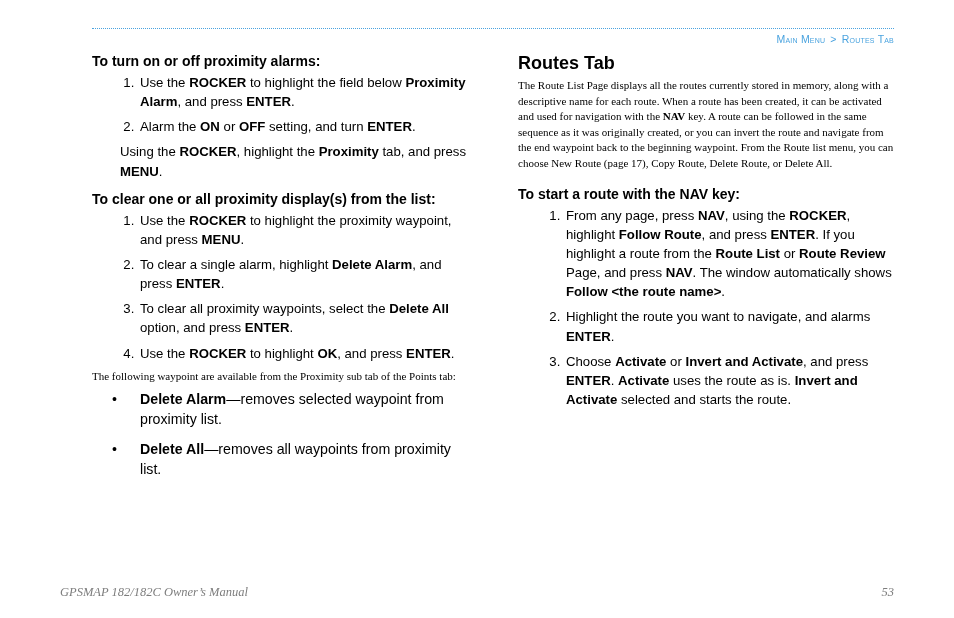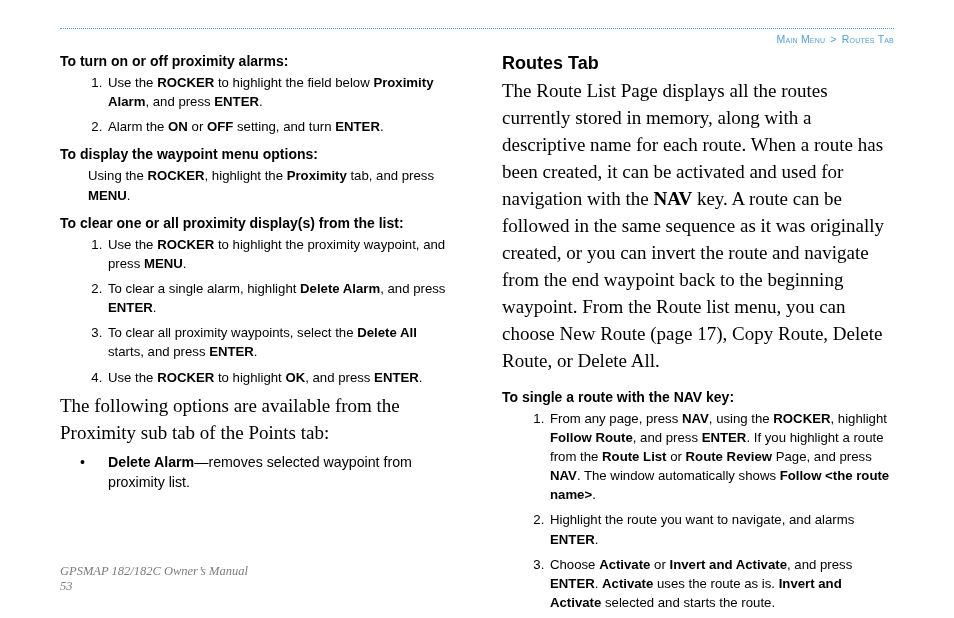--- a/index.html
+++ b/index.html
@@ -1,18 +1,18 @@
 <!DOCTYPE html>
 <html><head>
 <meta charset="utf-8">
 <style>
   * { box-sizing: border-box; margin: 0; padding: 0; }
   html, body { width: 954px; height: 618px; background: #fff; font-family: Arial, Helvetica, sans-serif; color: #000; }
   .page {
-    width: 954px; height: 618px; padding: 28px 60px 24px 60px; position: relative;
+    width: 954px; height: 618px; padding: 28px 60px 24px 92px; position: relative;
   }
   .top-rule {
     border-top: 1px dotted #4aa3df;
     margin-bottom: 4px;
   }
   .breadcrumb {
     font-size: 10.5px; color: #4aa3df; text-align: right; letter-spacing: 0.2px;
     font-variant: small-caps;
     margin-bottom: 8px;
   }
@@ -30,35 +30,35 @@
   }
   ol.num {
     list-style: decimal; margin-left: 46px; font-size: 13.2px; line-height: 1.45;
   }
   ol.num > li { margin-bottom: 6px; padding-left: 2px; }
   .indent-block {
     margin-left: 28px; font-size: 13.2px; line-height: 1.45; margin-bottom: 6px;
   }
   p.body {
     font-family: Georgia, "Times New Roman", serif;
-    font-size: 19px; line-height: 1.42; margin-bottom: 6px;
+    font-size: 11px; line-height: 1.42; margin-bottom: 6px;
   }
   ul.bul {
     list-style: none; margin-left: 34px;
     font-family: Liberation Sans, sans-serif;
     font-size: 14.2px; line-height: 1.4;
   }
   ul.bul > li { margin-bottom: 10px; text-indent: -14px; padding-left: 14px;}
   ul.bul > li .dot { display: inline-block; width: 14px; }
   .b { font-weight: bold; }
   .footer {
-    position: absolute; bottom: 24px; left: 60px; right: 60px;
+    position: absolute; bottom: 18px; left: 60px; right: 60px;
     display: flex; justify-content: space-between;
     font-family: Georgia, "Times New Roman", serif;
-    font-style: italic; color: #7d7d7d; font-size: 12.5px; flex-direction: column;
+    font-style: italic; color: #7d7d7d; font-size: 12.5px;
   }
 </style>
 </head>
 <body>
 
 <div class="page">
   <div class="top-rule"></div>
   <div class="breadcrumb">
     <span>Main Menu</span>
     <span class="sep">&gt;</span>
@@ -68,43 +68,43 @@
   <div class="cols">
 
     <div class="col">
 
       <div class="sec-head">To turn on or off proximity alarms:</div>
       <ol class="num">
         <li><span>Use the </span><span class="b">ROCKER</span><span> to highlight the field below </span><span class="b">Proximity Alarm</span><span>, and press </span><span class="b">ENTER</span><span>.</span></li>
         <li><span>Alarm the </span><span class="b">ON</span><span> or </span><span class="b">OFF</span><span> setting, and turn </span><span class="b">ENTER</span><span>.</span></li>
       </ol>
 
-      <div class="sec-head">To display the waypoint menu options:</div>
       <div class="indent-block"><span>Using the </span><span class="b">ROCKER</span><span>, highlight the </span><span class="b">Proximity</span><span> tab, and press </span><span class="b">MENU</span><span>.</span></div>
 
       <div class="sec-head">To clear one or all proximity display(s) from the list:</div>
       <ol class="num">
         <li><span>Use the </span><span class="b">ROCKER</span><span> to highlight the proximity waypoint, and press </span><span class="b">MENU</span><span>.</span></li>
         <li><span>To clear a single alarm, highlight </span><span class="b">Delete Alarm</span><span>, and press </span><span class="b">ENTER</span><span>.</span></li>
-        <li><span>To clear all proximity waypoints, select the </span><span class="b">Delete All</span><span> starts, and press </span><span class="b">ENTER</span><span>.</span></li>
+        <li><span>To clear all proximity waypoints, select the </span><span class="b">Delete All</span><span> option, and press </span><span class="b">ENTER</span><span>.</span></li>
         <li><span>Use the </span><span class="b">ROCKER</span><span> to highlight </span><span class="b">OK</span><span>, and press </span><span class="b">ENTER</span><span>.</span></li>
       </ol>
 
-      <p class="body">The following options are available from the Proximity sub tab of the Points tab:</p>
+      <p class="body">The following waypoint are available from the Proximity sub tab of the Points tab:</p>
 
       <ul class="bul">
         <li><span class="dot">•&nbsp;</span><span class="b">Delete Alarm</span><span>—removes selected waypoint from proximity list.</span></li>
+        <li><span class="dot">•&nbsp;</span><span class="b">Delete All</span><span>—removes all waypoints from proximity list.</span></li>
       </ul>
     </div>
 
     <div class="col">
       <div class="h2">Routes Tab</div>
       <p class="body"><span>The Route List Page displays all the routes currently stored in memory, along with a descriptive name for each route. When a route has been created, it can be activated and used for navigation with the </span><span class="b">NAV</span><span> key. A route can be followed in the same sequence as it was originally created, or you can invert the route and navigate from the end waypoint back to the beginning waypoint. From the Route list menu, you can choose New Route (page 17), Copy Route, Delete Route, or Delete All.</span></p>
 
-      <div class="sec-head" style="margin-top:14px">To single a route with the NAV key:</div>
+      <div class="sec-head" style="margin-top:14px">To start a route with the NAV key:</div>
       <ol class="num">
         <li><span>From any page, press </span><span class="b">NAV</span><span>, using the </span><span class="b">ROCKER</span><span>, highlight </span><span class="b">Follow Route</span><span>, and press </span><span class="b">ENTER</span><span>. If you highlight a route from the </span><span class="b">Route List</span><span> or </span><span class="b">Route Review</span><span> Page, and press </span><span class="b">NAV</span><span>. The window automatically shows </span><span class="b">Follow &lt;the route name&gt;</span><span>.</span></li>
         <li><span>Highlight the route you want to navigate, and alarms </span><span class="b">ENTER</span><span>.</span></li>
         <li><span>Choose </span><span class="b">Activate</span><span> or </span><span class="b">Invert and Activate</span><span>, and press </span><span class="b">ENTER</span><span>. </span><span class="b">Activate</span><span> uses the route as is. </span><span class="b">Invert and Activate</span><span> selected and starts the route.</span></li>
       </ol>
     </div>
   </div>
 
   <div class="footer">
     <span>GPSMAP 182/182C Owner’s Manual</span>

